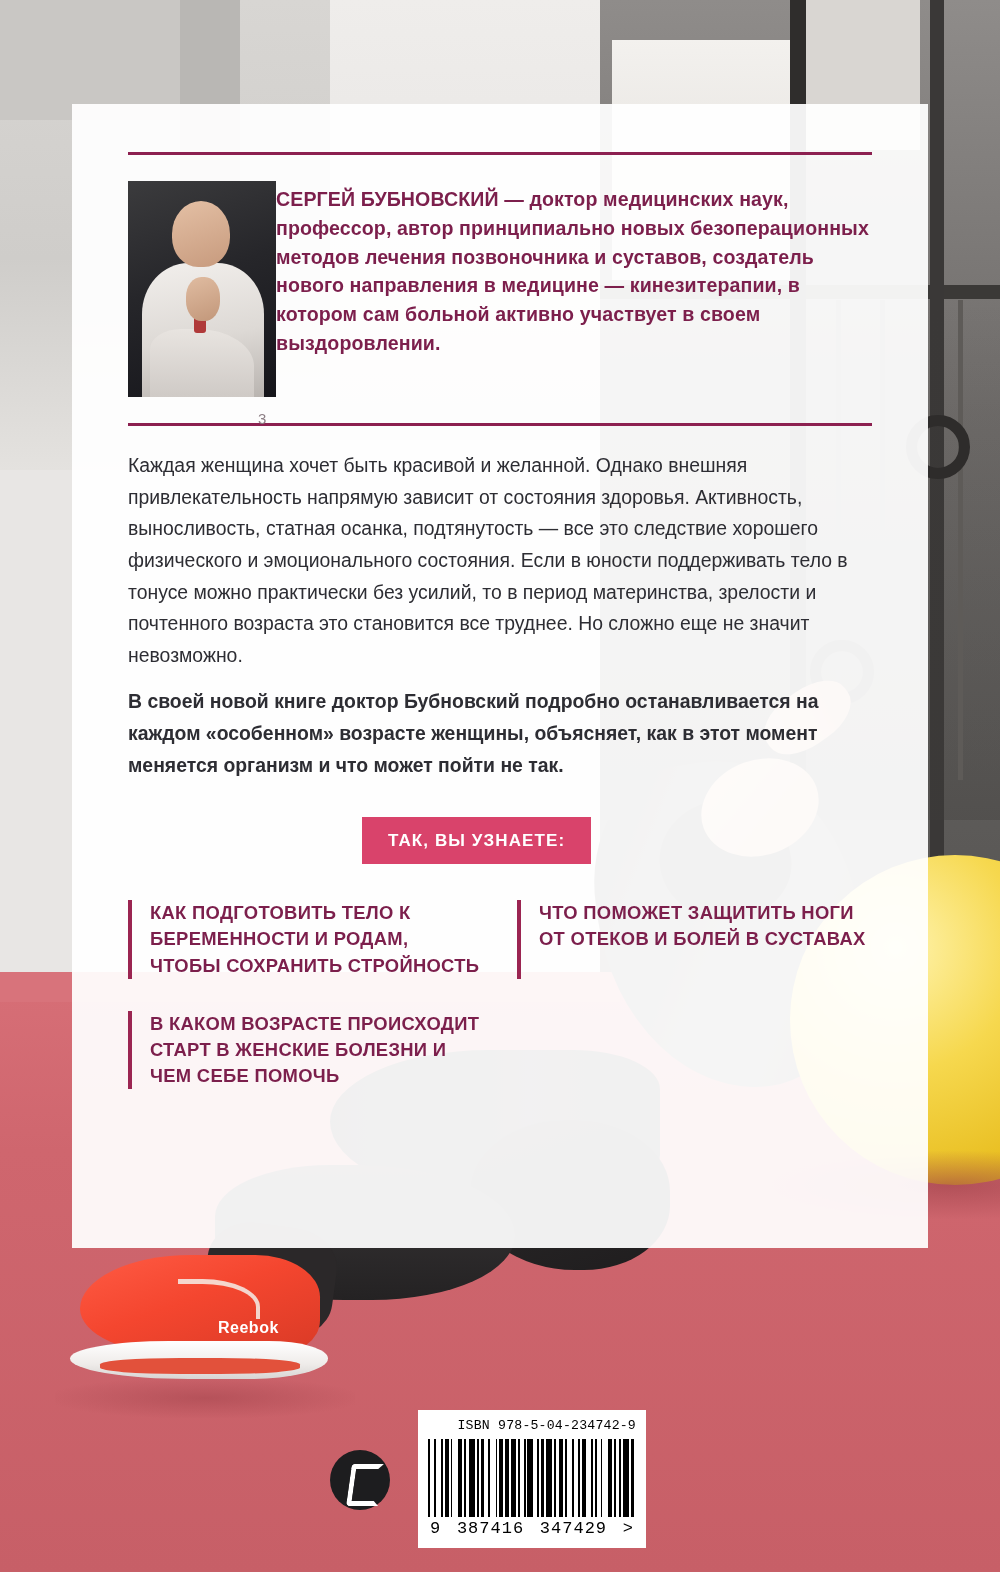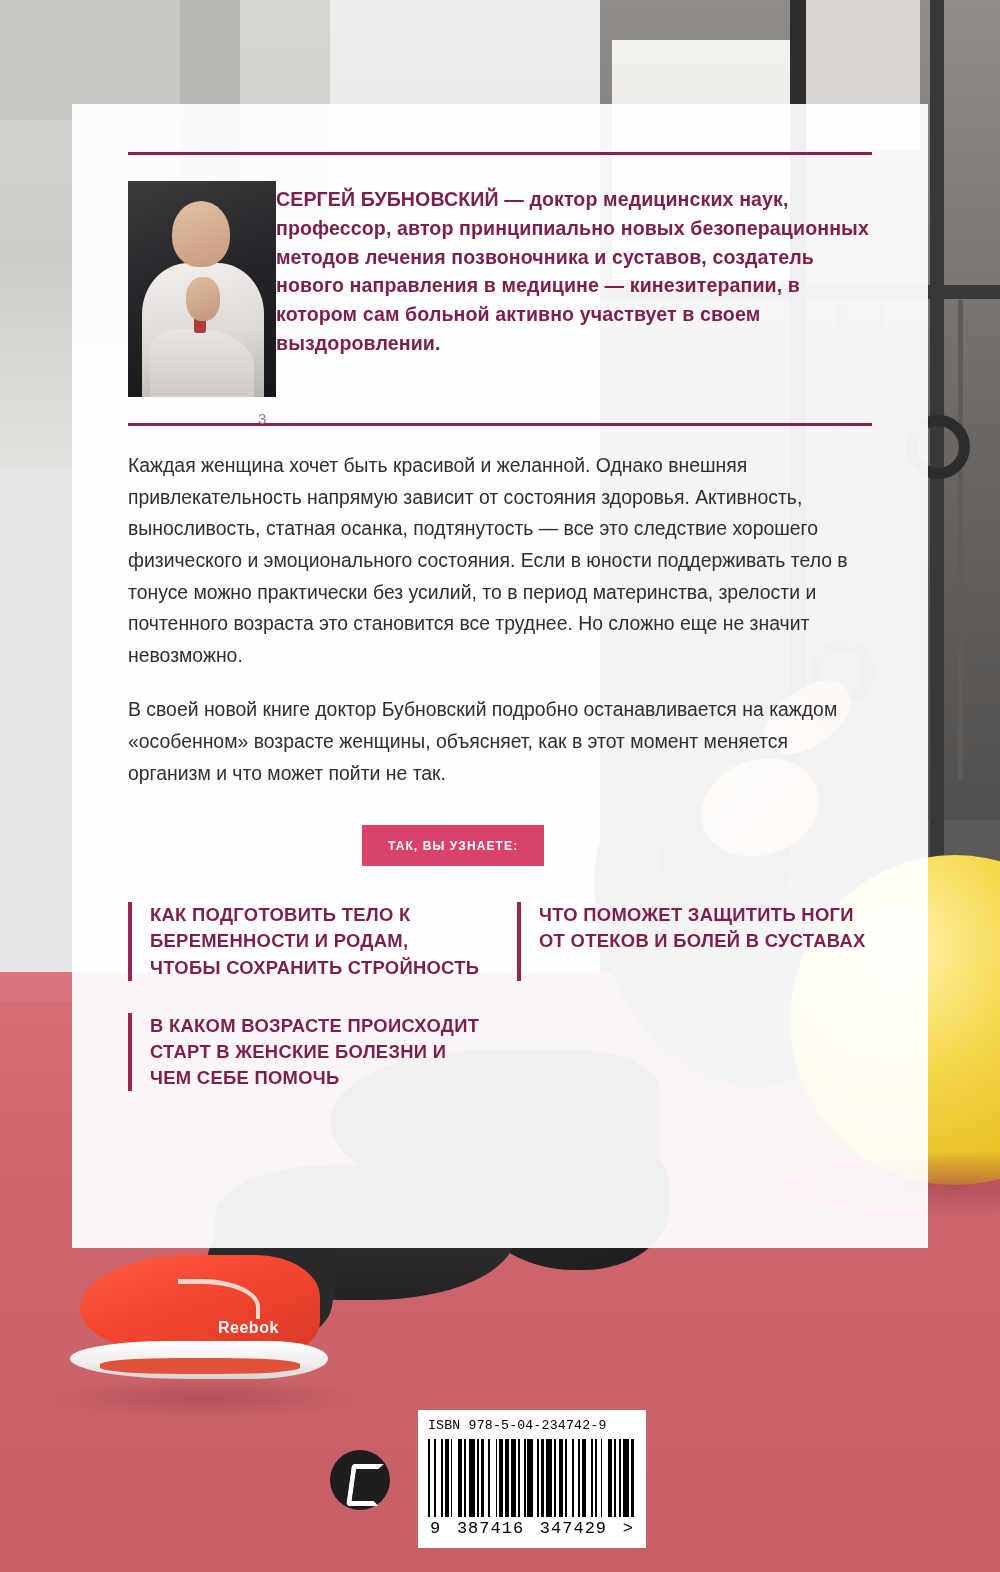--- a/index.html
+++ b/index.html
@@ -232,29 +232,29 @@
     position: absolute; left: 130px; top: 258px;
     color: #8d7f85; font-size: 15px;
   }
 
   .body-copy {
     font-size: 19.4px;
     line-height: 1.63;
     color: #2d2d33;
     margin: 24px 0 0 0;
   }
-  .body-copy.second { margin-top: 23px; }
+  .body-copy.second { margin-top: 15px; font-weight: bold; }
 
   .tag {
     display: inline-block;
     margin: 36px 0 0 234px;
     background: #d9436b;
     color: #fff;
     font-weight: bold;
-    font-size: 12px;
+    font-size: 17px;
     letter-spacing: 1.1px;
     padding: 14px 26px 13px 26px;
     text-align: center;
   }
 
   .grid {
     display: grid;
     grid-template-columns: 1fr 1fr;
     column-gap: 34px;
     row-gap: 32px;
@@ -272,21 +272,21 @@
 
   
   .isbn-box {
     position: absolute;
     left: 418px; bottom: 24px; width: 228px; height: 138px;
     background: #fff;
     padding: 8px 10px 6px 10px;
   }
   .isbn-text {
     font-family: "Liberation Mono", monospace;
-    font-size: 13.2px; color: #000; text-align: left;
+    font-size: 13.2px; color: #000; text-align: right;
     letter-spacing: .2px;
   }
   .bars {
     height: 78px; margin-top: 6px;
     display: flex; align-items: stretch; gap: 0; overflow: hidden;
   }
   .bars span { display: block; background: #000; }
   .isbn-num {
     font-family: "Liberation Mono", monospace;
     font-size: 17px; color: #000;

